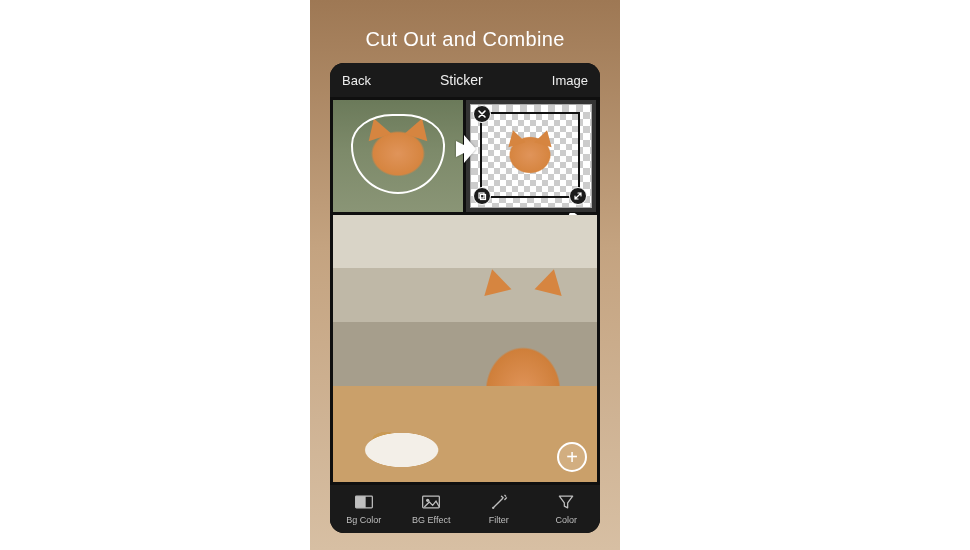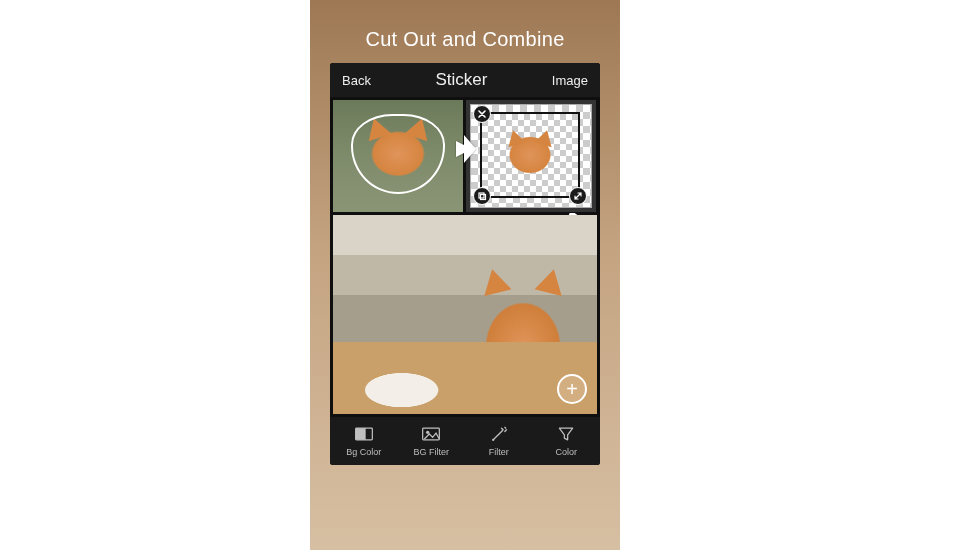--- a/index.html
+++ b/index.html
@@ -18,39 +18,39 @@
   .promo-title {
     color: #fff;
     font-size: 20px;
     font-weight: 400;
     margin-top: 28px;
     margin-bottom: 12px;
     letter-spacing: 0.3px;
   }
   .phone {
     width: 270px;
-    height: 402px;
+    height: 470px;
     background: #000;
-    border-radius: 3px;
+    border-radius: 14px;
     display: flex;
     flex-direction: column;
     position: relative;
     overflow: hidden;
   }
   .topbar {
     height: 34px;
     background: #1a1a1a;
     display: flex;
     align-items: center;
     justify-content: space-between;
     padding: 0 12px;
     color: #eee;
     font-size: 13px;
   }
-  .topbar .center { font-size: 17px; }
+  .topbar .center { font-size: 14px; }
   .editor {
     flex: 1;
     background: #0f0f0f;
     position: relative;
     padding: 3px;
     display: flex;
     flex-direction: column;
     gap: 3px;
   }
   .row-top {
@@ -265,21 +265,21 @@
         <span>Bg Color</span>
       </div>
       <div class="bb-item">
         <span>
           <svg viewBox="0 0 24 20">
               <rect x="2" y="3" width="20" height="14" rx="1" fill="none" stroke="#bfbfbf" stroke-width="1.5"></rect>
               <circle cx="8" cy="8" r="2" fill="#bfbfbf"></circle>
               <path d="M4 16 L10 10 L14 14 L18 9 L22 16" fill="none" stroke="#bfbfbf" stroke-width="1.5"></path>
             </svg>
         </span>
-        <span>BG Filter</span>
+        <span>BG Effect</span>
       </div>
       <div class="bb-item">
         <span>
           <svg viewBox="0 0 24 20">
               <path d="M6 16 L16 6 M15 3 L17 5 M19 7 L21 5 M19 2 L20 3" stroke="#bfbfbf" stroke-width="1.6" stroke-linecap="round" fill="none"></path>
               <circle cx="5" cy="17" r="1.4" fill="#bfbfbf"></circle>
             </svg>
         </span>
         <span>Filter</span>
       </div>

